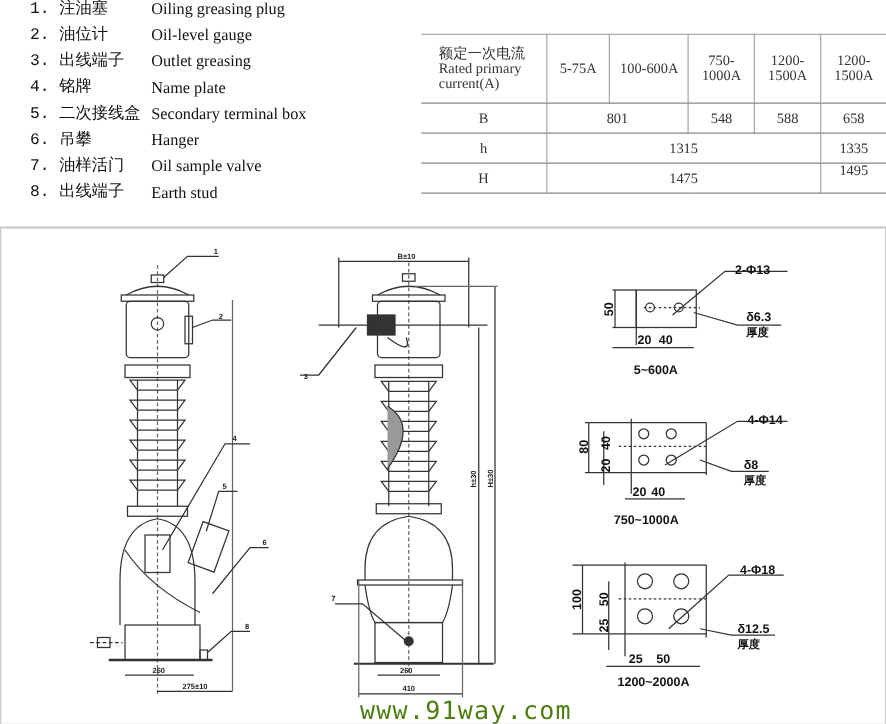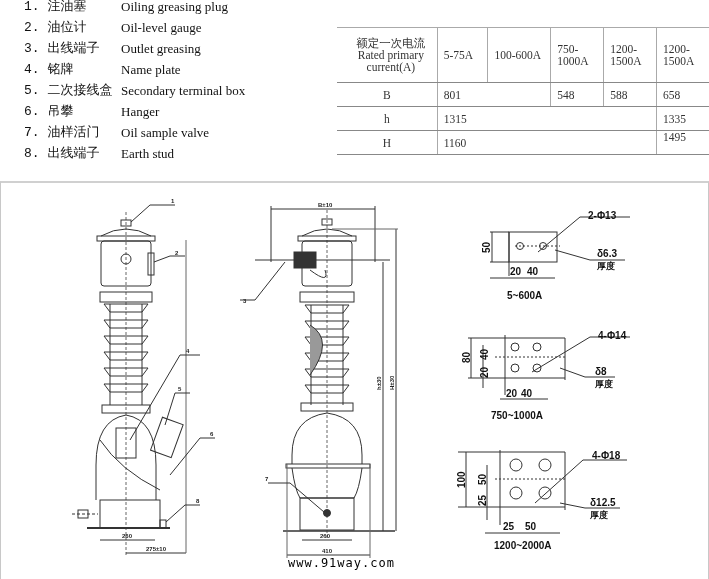--- a/index.html
+++ b/index.html
@@ -2,28 +2,28 @@
 <html><head>
 <meta charset="utf-8">
 <style>
   html,body{margin:0;padding:0;background:#fff;}
   body{width:709px;height:579px;position:relative;overflow:hidden;font-family:"Liberation Serif",serif;color:#111;}
   .legend{position:absolute;left:24px;top:0;width:300px;}
   .legend .row{position:absolute;left:0;height:20px;font-size:13px;line-height:14px;white-space:nowrap;}
   .legend .num{position:absolute;left:0;width:120px;font-family:Liberation Mono, monospace;}
   .legend .en{position:absolute;left:97px;}
   table.spec{position:absolute;left:337px;top:27px;border-collapse:collapse;font-size:11.5px;font-family:"Liberation Serif",serif;}
-  table.spec td{border:1px solid #888;border-left:none;border-right:1px solid #aaa;padding:0 6px;color:#333;}
+  table.spec td{border:1px solid #888;border-left:none;border-right:1px solid #aaa;padding:0 6px;text-align:center;color:#333;}
   table.spec tr:first-child td{border-top:1px solid #aaa;}
-  table.spec td.lbl{text-align:center;padding-left:14px;line-height:12px;}
+  table.spec td.lbl{text-align:left;padding-left:14px;line-height:12px;}
   table.spec td:last-child{border-right:none;}
   .drawing{position:absolute;left:0;top:181px;width:707px;height:396px;border:1px solid #c8c8c8;border-top:2px solid #d0d0d0;}
   svg{position:absolute;left:0;top:0;}
   .lbltxt{font-family:"Liberation Sans",sans-serif;font-weight:bold;}
-  .watermark{position:absolute;left:288px;top:556px;font-family:"DejaVu Sans Mono",monospace;font-size:12px;color:#000000;letter-spacing:1px;}
+  .watermark{position:absolute;left:288px;top:556px;font-family:"DejaVu Sans Mono",monospace;font-size:20px;color:#4d7c0f;letter-spacing:1px;}
 </style>
 </head>
 <body>
 
 <div class="legend">
   <div class="row" style="top:0px">
       <span class="num"><span>1.</span> <span>注油塞</span></span>
       <span class="en">Oiling greasing plug</span>
     </div>
   <div class="row" style="top:21px">
@@ -73,21 +73,21 @@
     <td>588</td>
     <td>658</td>
   </tr>
   <tr style="height:24px">
     <td style="text-align:center">h</td>
     <td colspan="4">1315</td>
     <td>1335</td>
   </tr>
   <tr style="height:24px">
     <td style="text-align:center">H</td>
-    <td colspan="4">1160</td>
+    <td colspan="4">1475</td>
     <td style="vertical-align:top">1495</td>
   </tr>
 </tbody>
   </table>
 
 <div class="drawing"></div>
 
 <svg width="709" height="579" viewBox="0 0 709 579" fill="none" stroke="#333" stroke-width="1">
 
   <g>

